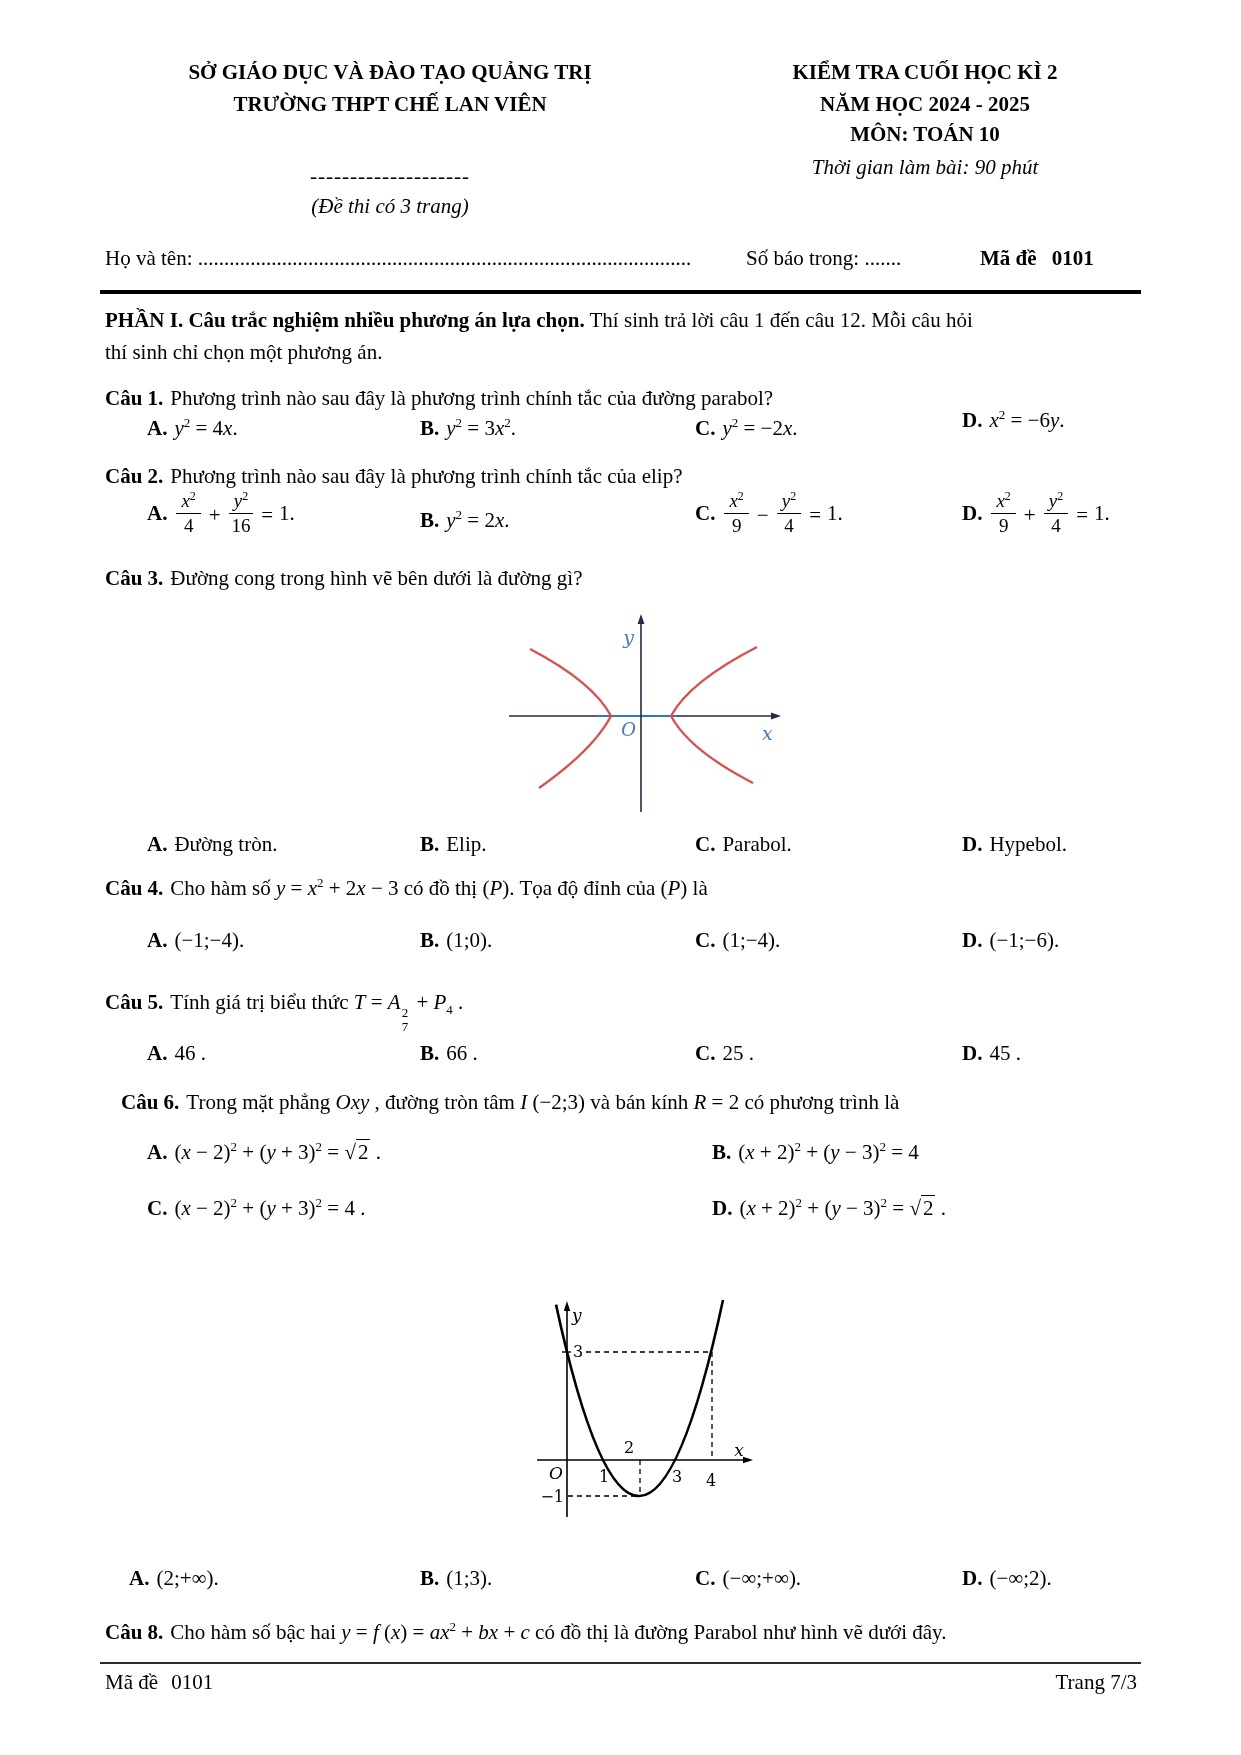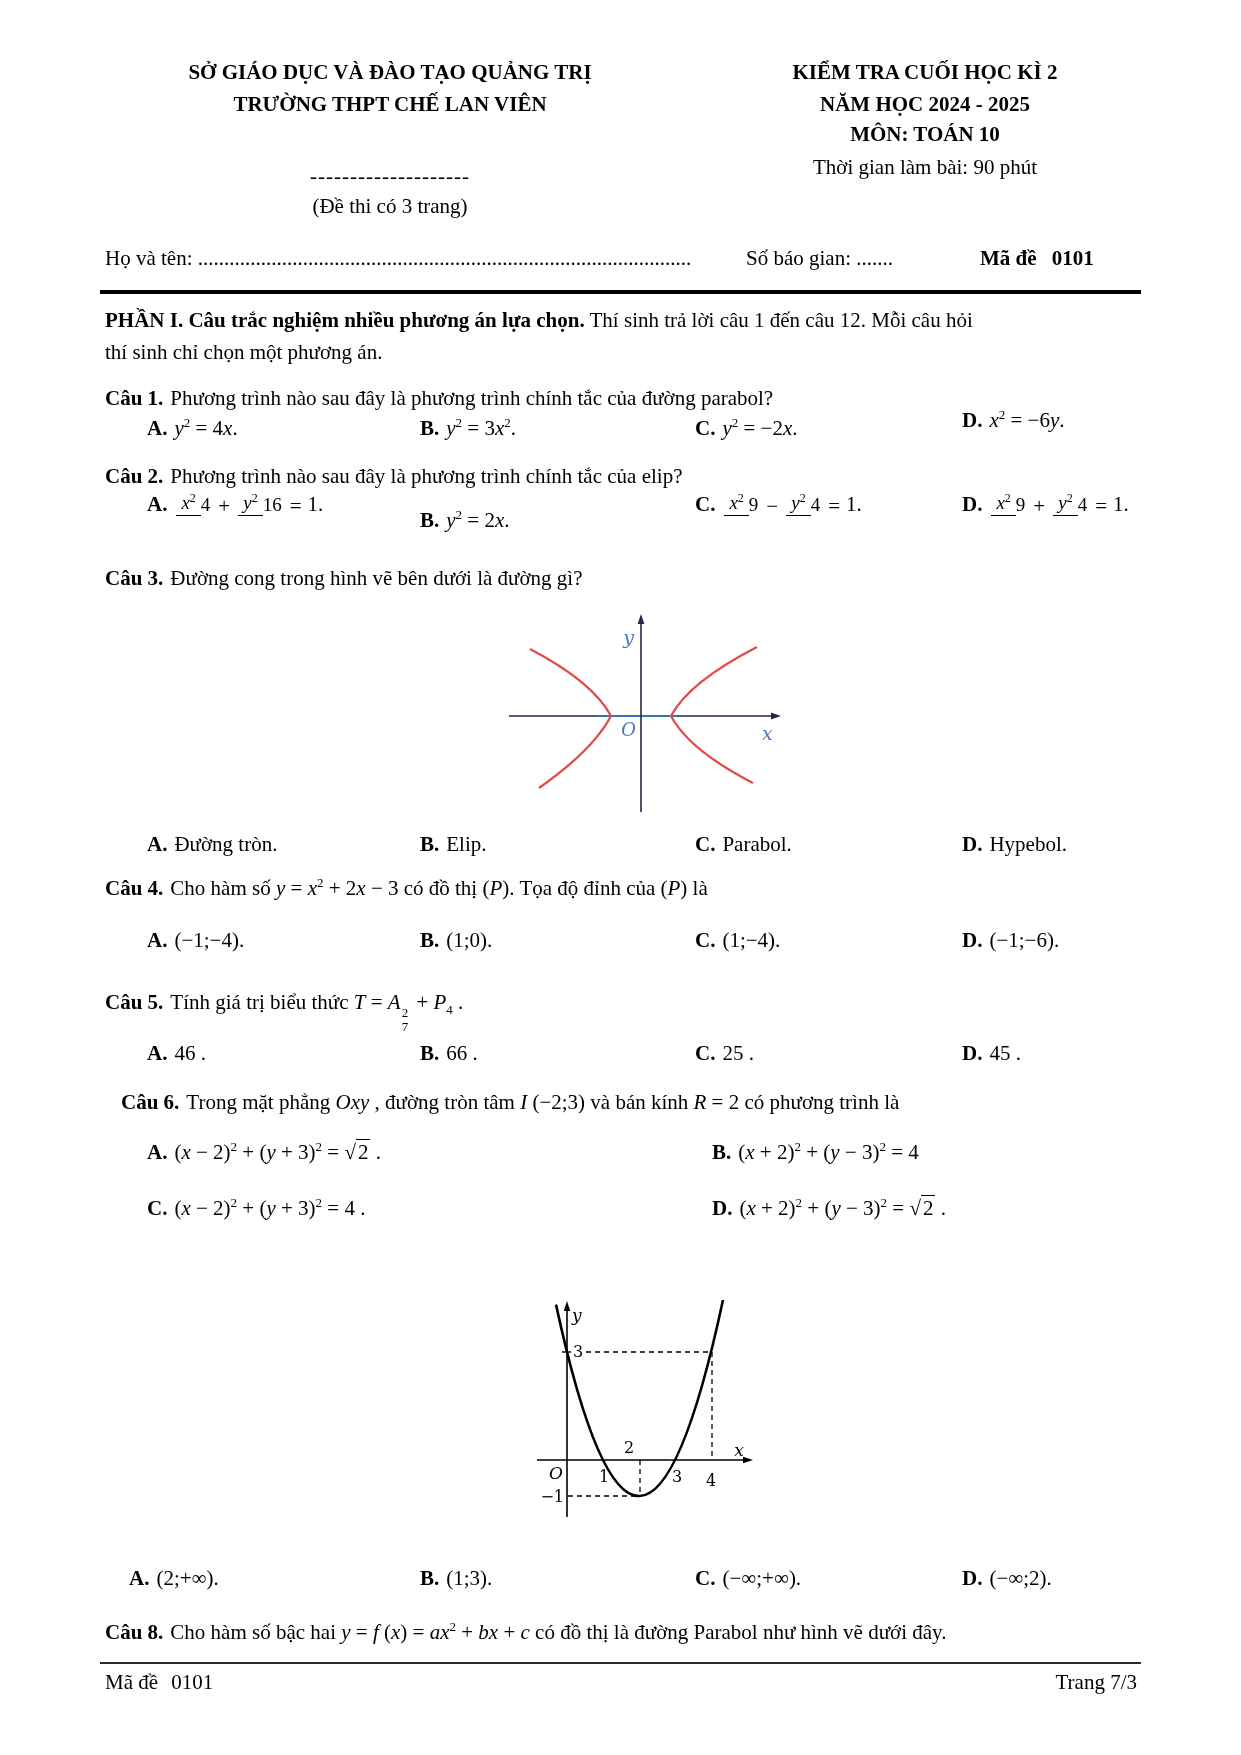--- a/index.html
+++ b/index.html
@@ -6,30 +6,30 @@
   html,body { background:#8a8a8a; }
   .page {
     position:relative; width:1241px; height:1755px; margin:0 auto;
     background:#ffffff; color:#000;
     font-family:"Liberation Serif","DejaVu Serif",serif;
     overflow:hidden;
   }
   .abs { position:absolute; white-space:nowrap; }
   .c { text-align:center; }
   .b { font-weight:bold; }
-  .i { }
+  .i { font-style:italic; }
   .fs21 { font-size:21px; }
   .hdr { font-size:21px; font-weight:bold; }
   sup, sub { font-size:13px; line-height:0; }
   .qline { position:absolute; white-space:nowrap; font-size:21px; }
   .qline .ql { font-weight:bold; margin-right:7px; }
   .opt { position:absolute; white-space:nowrap; font-size:21px; }
   .opt b { margin-right:7px; }
   
-  .fr { display:inline-flex; align-items:center;
+  .fr { display:inline-flex; flex-direction:column; align-items:center;
         vertical-align:middle; line-height:1.15; font-size:19px; margin:0 2px;
         transform:translateY(-2px); font-style:normal; }
   .fr .nu { border-bottom:1.4px solid #000; padding:0 5px 1px; }
   .fr .de { padding-top:1px; }
   .fr sup { font-size:12px; }
   .op { display:inline-block; margin:0 6px; vertical-align:middle; }
   
   .ss { display:inline-flex; flex-direction:column; align-items:flex-start;
         font-size:13px; line-height:1.05; vertical-align:-8px; margin:0 3px 0 1px; }
   
@@ -52,21 +52,21 @@
   <div class="abs c hdr" style="left:700px;top:60px;width:450px">KIỂM TRA CUỐI HỌC KÌ 2</div>
   <div class="abs c hdr" style="left:700px;top:92px;width:450px">NĂM HỌC 2024 - 2025</div>
   <div class="abs c hdr" style="left:700px;top:122px;width:450px">MÔN: TOÁN 10</div>
   <div class="abs c fs21 i" style="left:700px;top:155px;width:450px">Thời gian làm bài: 90 phút</div>
 
   <div class="abs fs21" style="left:105px;top:246px">
     <span>Họ và tên:</span>
     <span>..............................................................................................</span>
   </div>
   <div class="abs fs21" style="left:746px;top:246px">
-    <span>Số báo gian:</span>
+    <span>Số báo trong:</span>
     <span>.......</span>
   </div>
   <div class="abs fs21 b" style="left:980px;top:246px">
     <span>Mã đề</span>
     <span style="margin-left:10px">0101</span>
   </div>
 
   <div class="divider" style="left:100px;top:290px;width:1041px;height:4px"></div>
 
   <div class="abs fs21" style="left:105px;top:308px">

